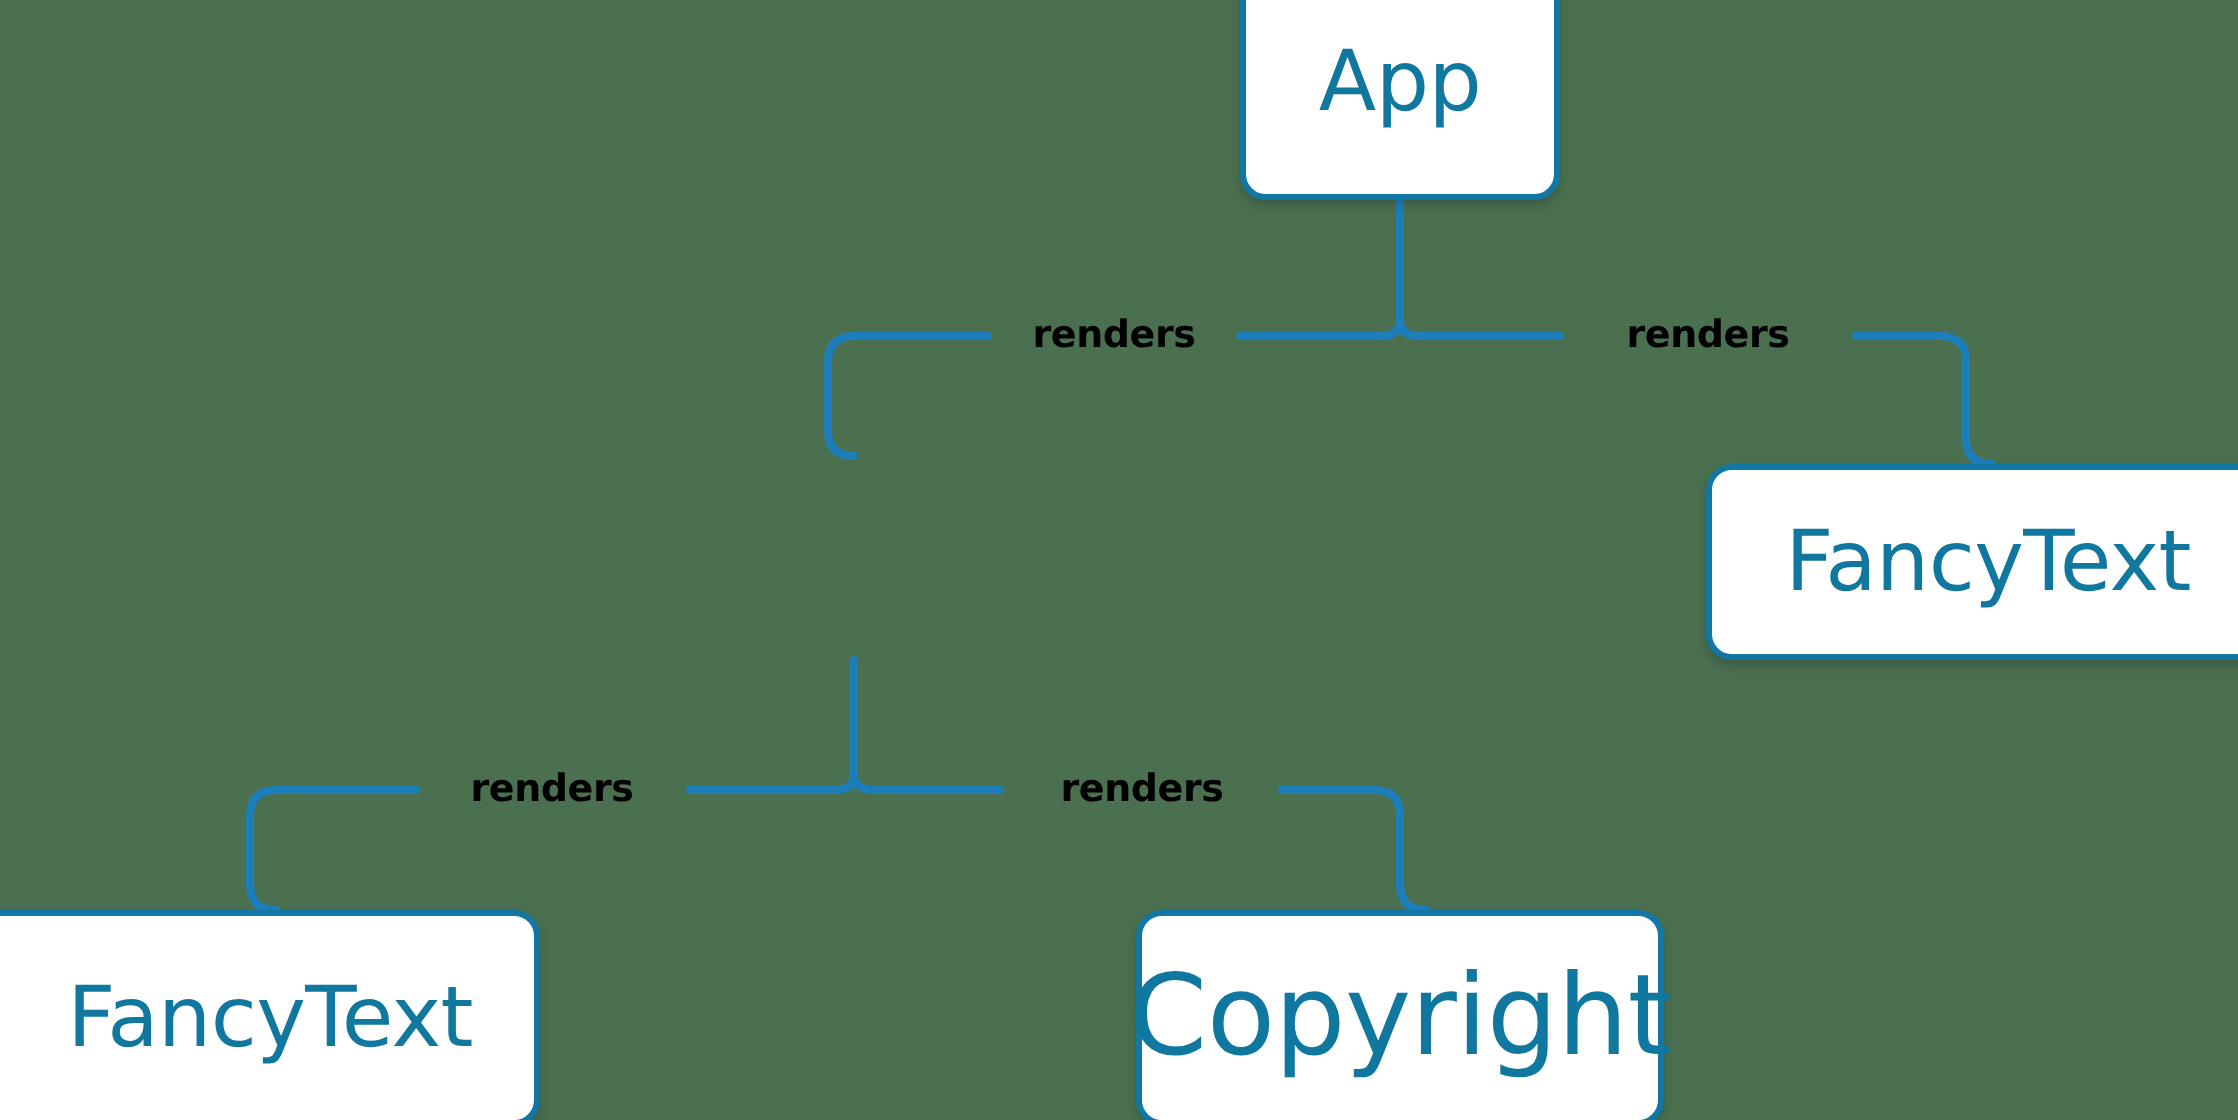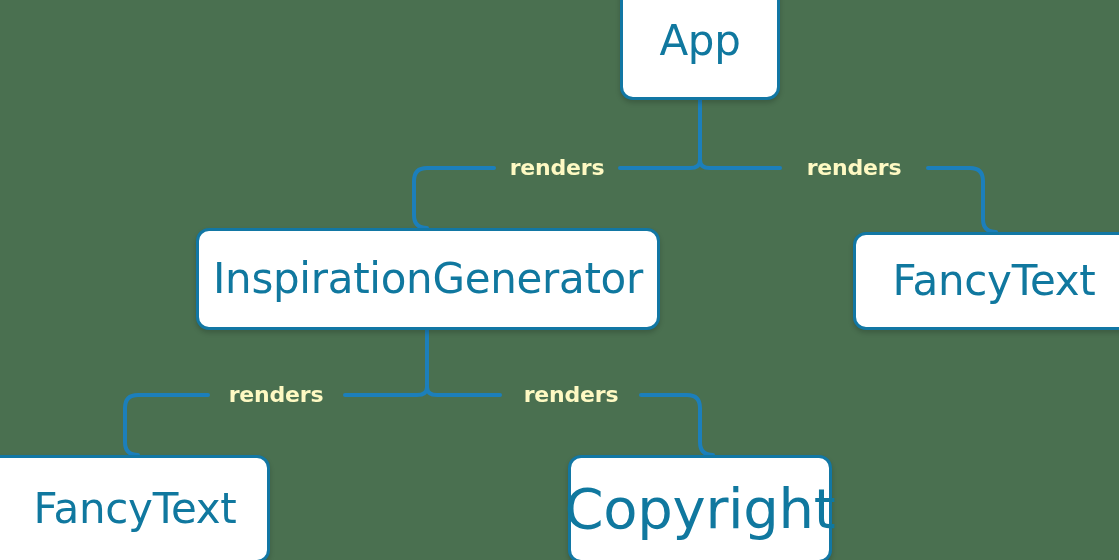--- a/index.html
+++ b/index.html
@@ -43,23 +43,23 @@
     color: #10789f;
     font-family: "DejaVu Sans", sans-serif;
     font-size: 40px;
     font-weight: 400;
     letter-spacing: -0.3px;
     white-space: nowrap;
     line-height: 1;
   }
   .edge-label {
     position: absolute;
-    color: #fef9c3;
+    color: #000000;
     font-family: "DejaVu Sans", sans-serif;
-    font-size: 22px;
+    font-size: 19px;
     font-weight: 600;
     letter-spacing: -0.2px;
     white-space: nowrap;
     transform: translate(-50%, -50%);
     z-index: 3;
     line-height: 1;
   }
 
   
   #node-app          { left: 620px; top: -18px;  width: 160px; height: 118px; border-radius: 13px; }
@@ -97,23 +97,20 @@
 
       <path d="M 427 387 Q 427 395 437 395 L 500 395"></path>
       <path d="M 641 395 L 687 395 Q 700 395 700 408 L 700 442 Q 700 455 713 455"></path>
     </g>
   </svg>
 
   <div class="node" id="node-app">
     <span class="node-label">App</span>
   </div>
 
-  <div class="node" id="node-inspiration">
-    <span class="node-label">InspirationGenerator</span>
-  </div>
 
   <div class="node" id="node-fancytext-r">
     <span class="node-label">FancyText</span>
   </div>
 
   <div class="node" id="node-fancytext-b">
     <span class="node-label">FancyText</span>
   </div>
 
   <div class="node" id="node-copyright">

